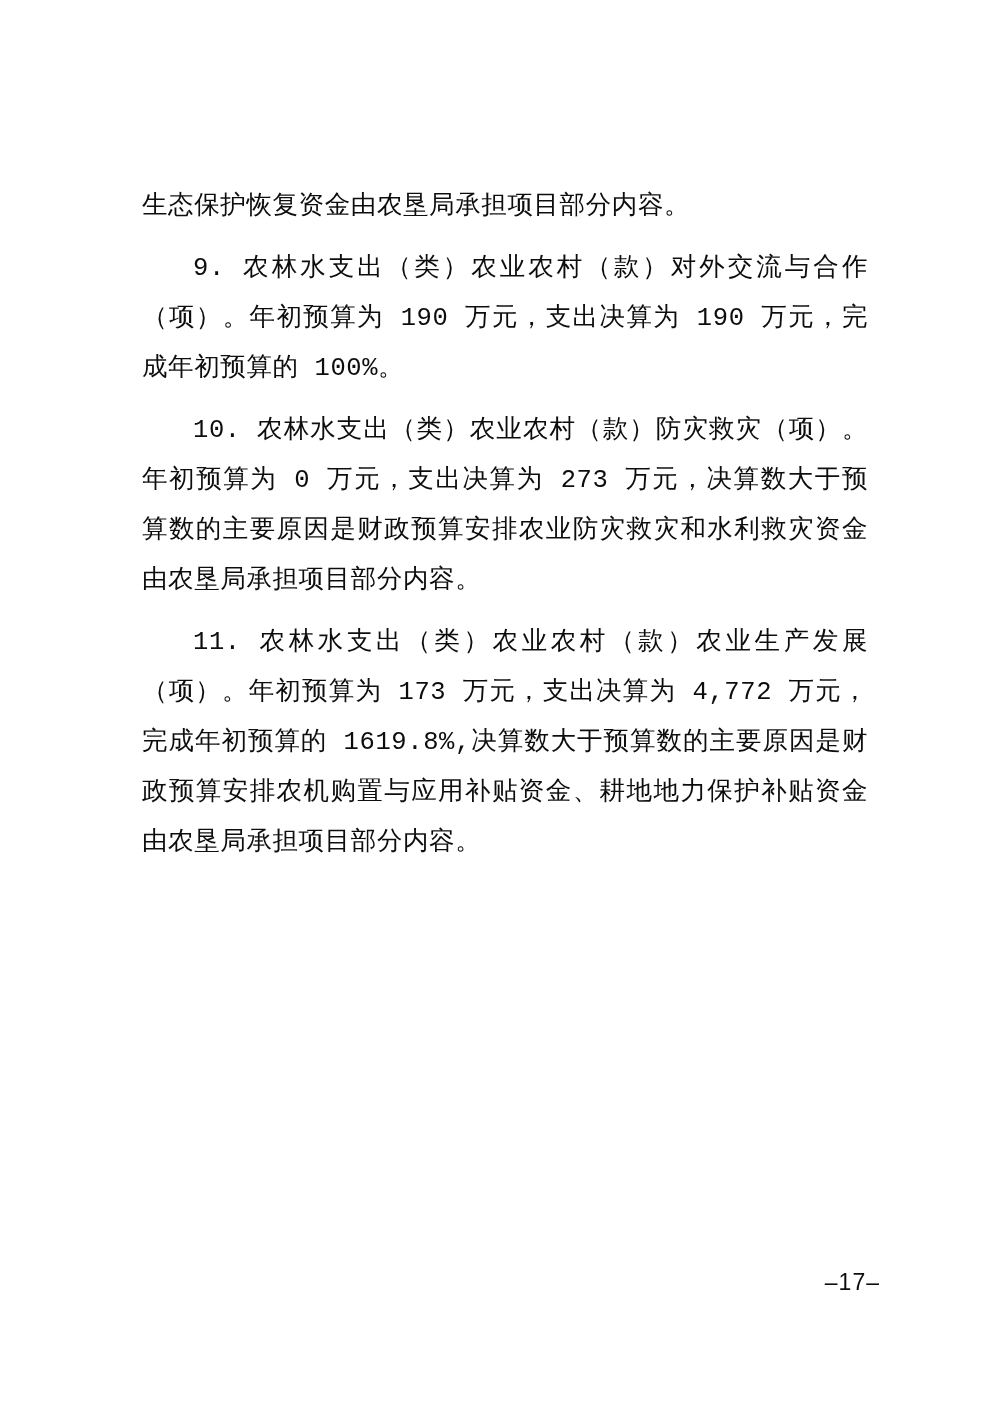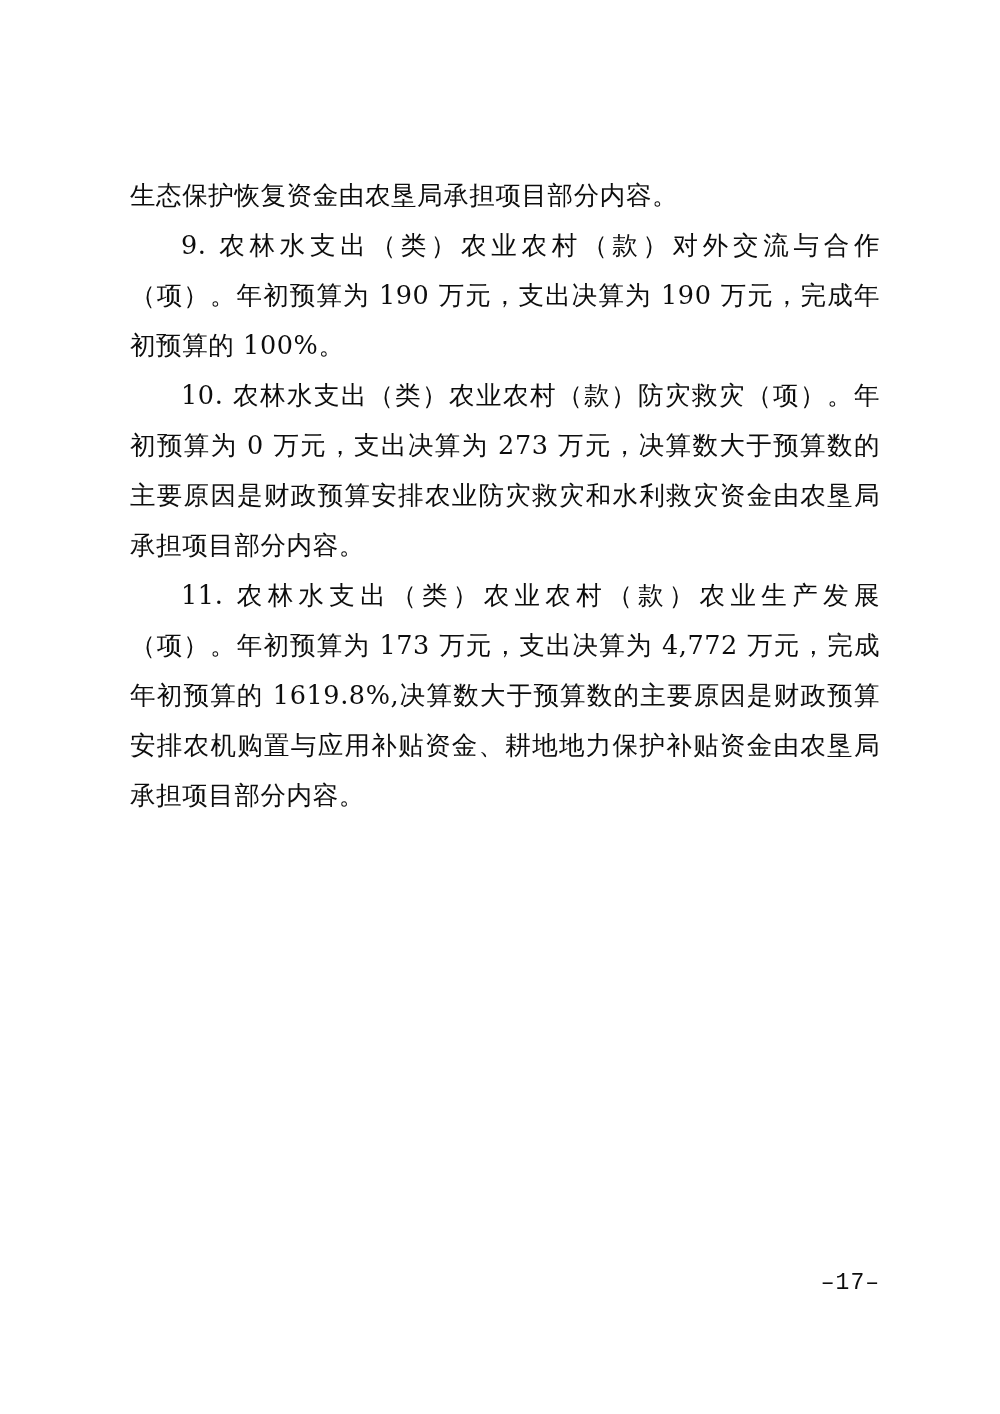--- a/index.html
+++ b/index.html
@@ -25,34 +25,35 @@
     padding: 170px 120px 60px 130px;
   }
   .body-text {
     font-size: 25.5px;
     line-height: 50px;
     letter-spacing: 0.6px;
     text-align: justify;
     text-justify: inter-ideograph;
   }
   .para {
-    margin: 0;
+    margin: 12px;
     text-indent: 0;
+    font-family: Liberation Mono, monospace;
   }
   .para.indent {
     text-indent: 2em;
   }
   .page-number {
     position: absolute;
     right: 120px;
     bottom: 118px;
     font-size: 23px;
     letter-spacing: 1px;
     color: #0d0d0d;
-    font-family: Liberation Mono, monospace;
+    font-family: Liberation Sans, sans-serif;
   }
 </style>
 </head>
 <body>
 
 <div class="page">
   <div class="body-text">
     <p class="para">生态保护恢复资金由农垦局承担项目部分内容。</p>
     <p class="para indent">9. 农林水支出（类）农业农村（款）对外交流与合作（项）。年初预算为 190 万元，支出决算为 190 万元，完成年初预算的 100%。</p>
     <p class="para indent">10. 农林水支出（类）农业农村（款）防灾救灾（项）。年初预算为 0 万元，支出决算为 273 万元，决算数大于预算数的主要原因是财政预算安排农业防灾救灾和水利救灾资金由农垦局承担项目部分内容。</p>

